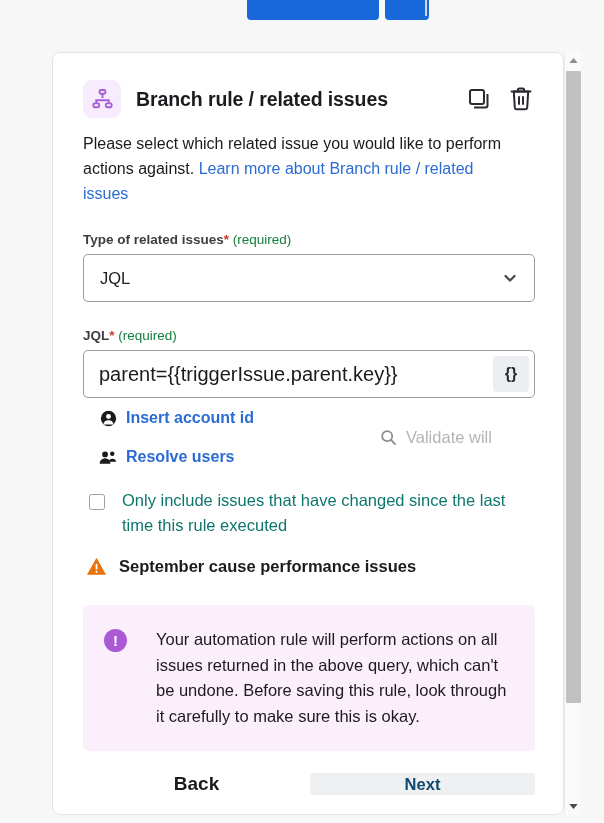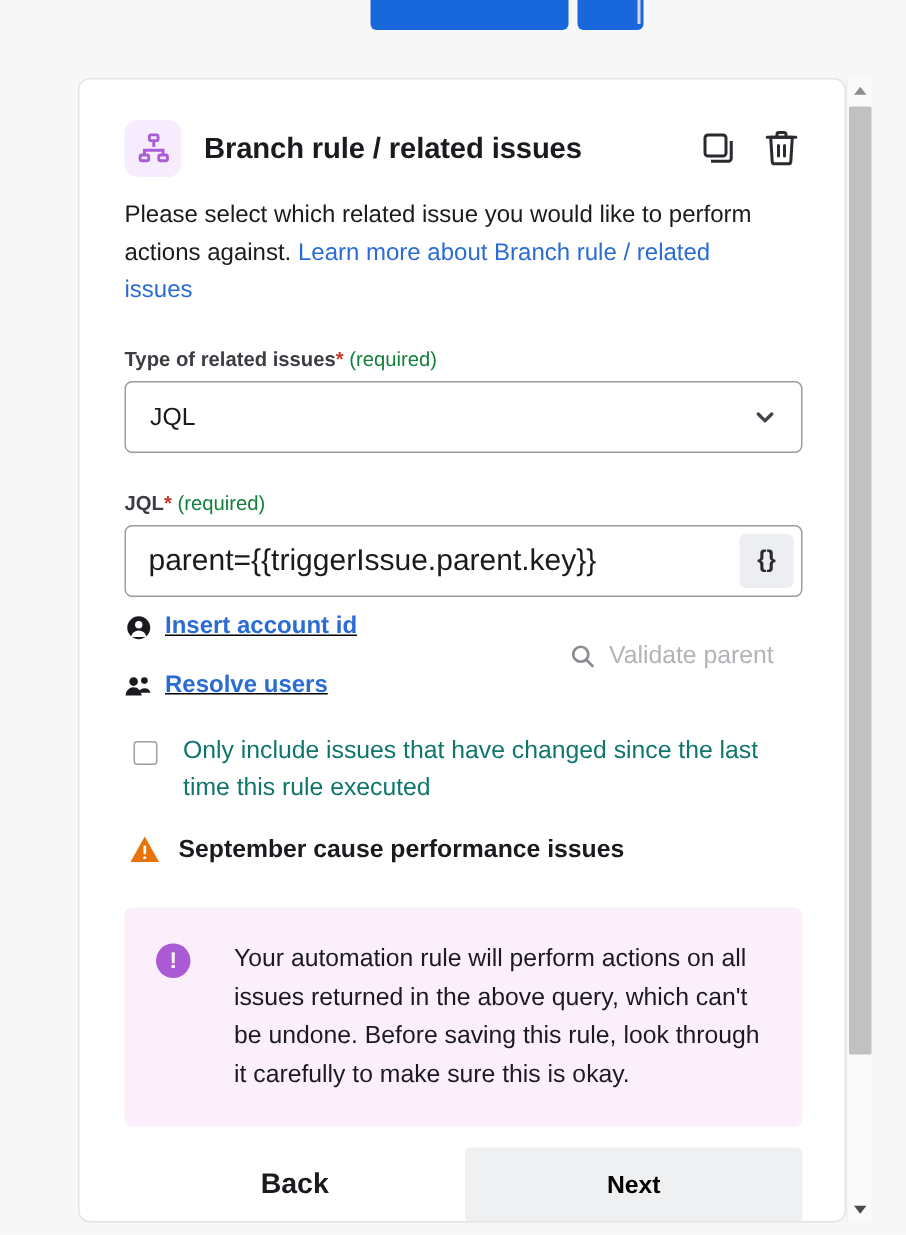--- a/index.html
+++ b/index.html
@@ -194,25 +194,24 @@
 
   
   .links-zone {
     position: relative;
     width: 452px;
     height: 68px;
     margin-top: 11px;
   }
   .link-row {
     position: absolute;
-    left: 0;
-    display: flex;
-    align-items: center;
-    cursor: pointer;
-    text-decoration: underline;
+    left: 16px;
+    display: flex;
+    align-items: center;
+    cursor: pointer;
   }
   .link-row.r1 { top: 0; }
   .link-row.r2 { top: 39px; justify-content: flex-end; }
   .link-ico {
     width: 18px; height: 18px;
     margin-right: 9px;
     display: flex;
     align-items: center;
     justify-content: center;
   }
@@ -328,28 +327,28 @@
     background: transparent;
     border: none;
     font-family: "Liberation Sans", sans-serif;
     font-size: 19px;
     font-weight: bold;
     color: #1b1b1f;
     cursor: pointer;
   }
   .btn-next {
     width: 225px;
-    height: 50px;
+    height: 22px;
     background: #eff0f2;
     border: none;
     border-radius: 4px;
     font-family: "Liberation Sans", sans-serif;
     font-size: 16.5px;
     font-weight: bold;
-    color: #000000;
+    color: #0c4a6e;
     cursor: pointer;
   }
 
   
   .scrollbar {
     position: absolute;
     left: 564px;
     top: 52px;
     width: 17px;
     height: 763px;
@@ -461,21 +460,21 @@
           </span>
           <span class="link-txt">Resolve users</span>
         </div>
         <div class="validate">
           <span class="vico">
             <svg width="17" height="17" viewBox="0 0 18 18" fill="none" stroke="#8b8b92" stroke-width="1.9" stroke-linecap="round">
               <circle cx="7.6" cy="7.6" r="5.3"></circle>
               <path d="M11.6 11.6l4.3 4.3"></path>
             </svg>
           </span>
-          <span class="vtxt">Validate parent</span>
+          <span class="vtxt">Validate will</span>
         </div>
       </div>
 
       <div class="check-row">
         <div class="checkbox"></div>
         <div class="check-label">Only include issues that have changed since the last time this rule executed</div>
       </div>
 
       <div class="warn-row">
         <span class="warn-ico">

